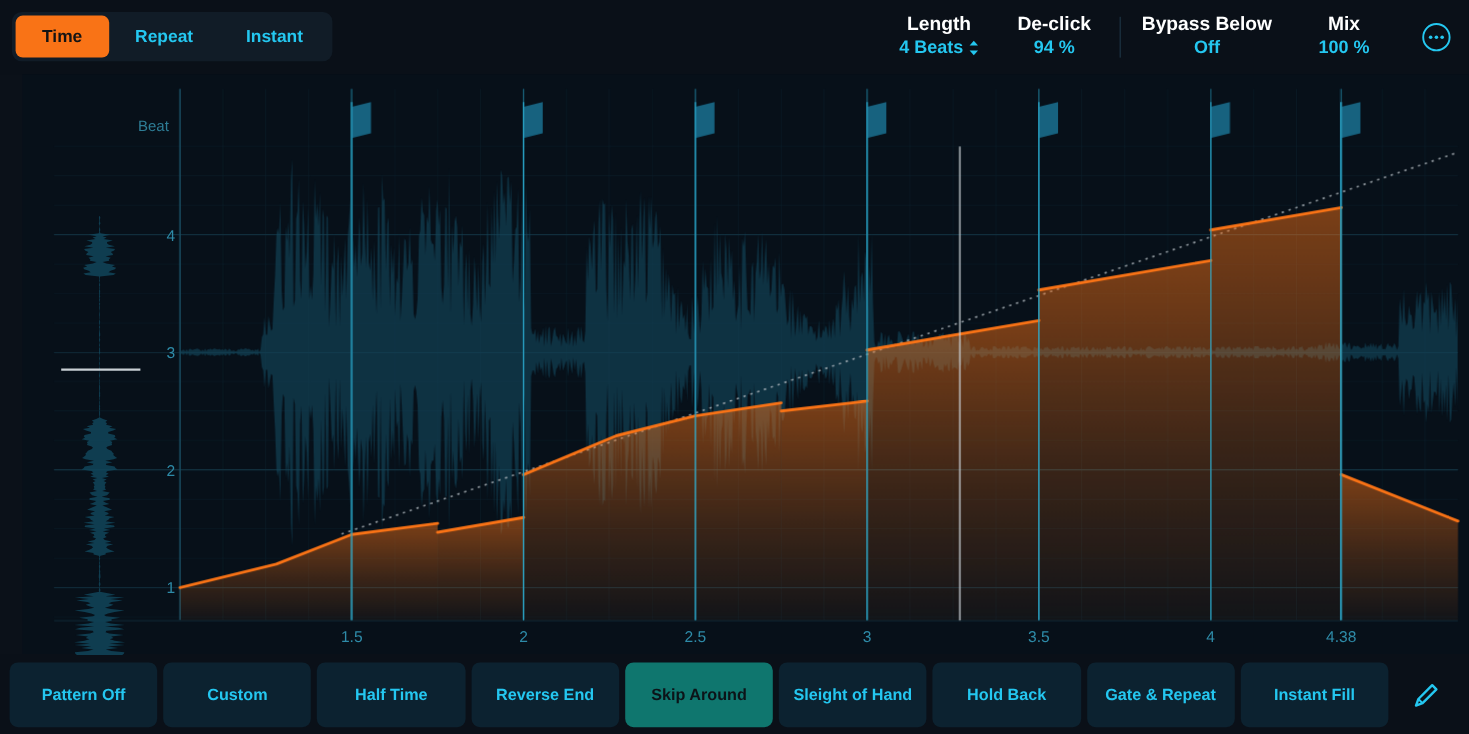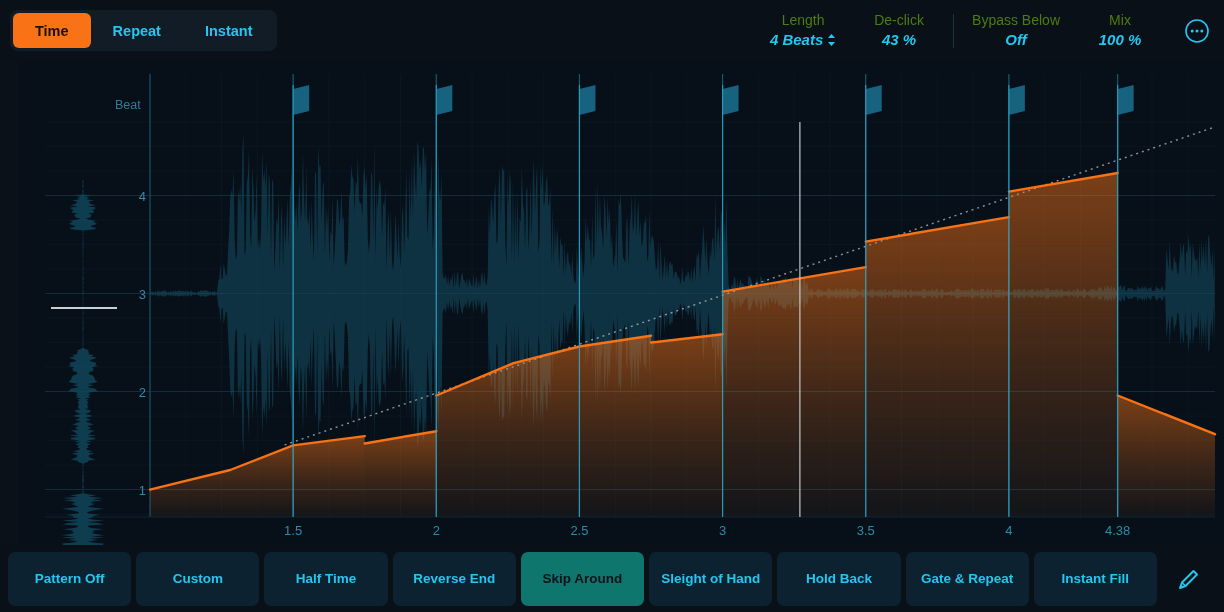--- a/index.html
+++ b/index.html
@@ -36,25 +36,25 @@
 
   .params {
     position: absolute; right: 56px; top: 0; height: 62px;
     display: flex; align-items: center; gap: 0;
   }
   .param {
     display: flex; flex-direction: column; align-items: center;
     justify-content: center; min-width: 96px; padding: 0 12px;
   }
   .param .plabel {
-    font-size: 14px; color: #4d7c0f; line-height: 17px; font-weight: 400;
+    font-size: 16px; color: #ffffff; line-height: 17px; font-weight: 700;
   }
   .param .pvalue {
     font-size: 15px; color: #24c7f0; font-weight: 700; line-height: 21px;
-    display: flex; align-items: center; gap: 4px; font-style: italic;
+    display: flex; align-items: center; gap: 4px;
   }
   .stepper { font-size: 11px; color: #24c7f0; line-height: 10px;
              display: flex; flex-direction: column; }
   .vsep {
     width: 1px; height: 34px; background: #1d3444; margin: 0 6px;
   }
   .moreicon {
     position: absolute; right: 14px; top: 18px;
     width: 26px; height: 26px; cursor: pointer;
   }
@@ -114,21 +114,21 @@
             <svg width="9" height="14" viewBox="0 0 9 14">
               <path d="M4.5 1 L8 5 L1 5 Z" fill="#24c7f0"></path>
               <path d="M4.5 13 L8 9 L1 9 Z" fill="#24c7f0"></path>
             </svg>
           </span>
         </div>
       </div>
 
       <div class="param">
         <div class="plabel">De-click</div>
-        <div class="pvalue">43 %</div>
+        <div class="pvalue">94 %</div>
       </div>
 
       <div class="vsep"></div>
 
       <div class="param">
         <div class="plabel">Bypass Below</div>
         <div class="pvalue">Off</div>
       </div>
 
       <div class="param">

